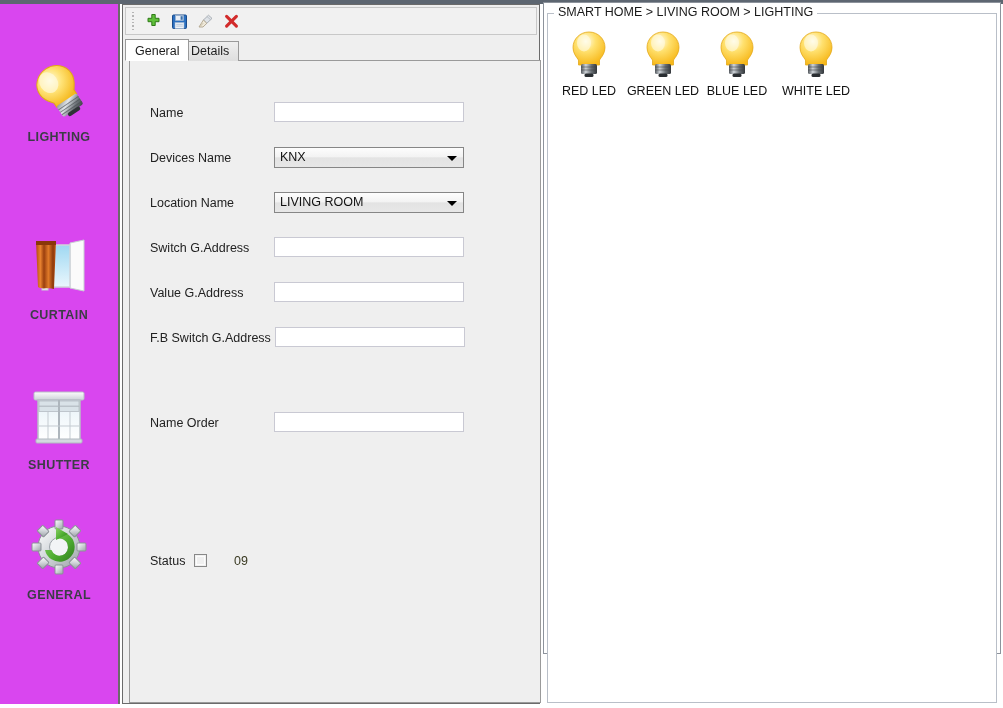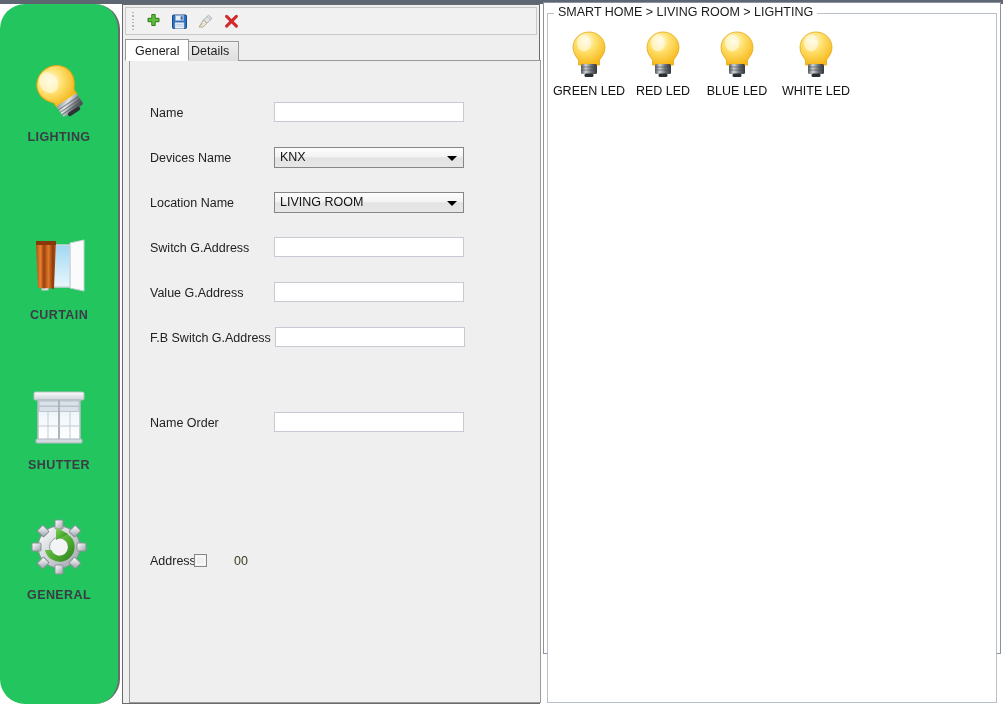--- a/index.html
+++ b/index.html
@@ -20,24 +20,23 @@
     position: absolute; left: 0; top: 0;
     width: 1003px; height: 4px;
     background: #5d6671;
   }
 
   
   .sidebar {
     position: absolute;
     left: 0; top: 4px;
     width: 120px; height: 700px;
-    background: #22c55e;
+    background: #d946ef;
     border-right: 2px solid #6b6b6b;
     box-sizing: border-box;
-    border-radius: 25px;
   }
   .side-item {
     position: absolute;
     left: 0; width: 118px;
     text-align: center;
     cursor: pointer;
     user-select: none;
   }
   .side-icon {
     height: 70px;
@@ -489,34 +488,50 @@
         </div>
 
 
         <div class="field-row" style="top:351px;">
           <div class="fld-label">Name Order</div>
           <input class="txt" type="text" value="" style="">
         </div>
 
 
         <div class="field-row" style="top:489px;">
-          <div class="fld-label">Address</div>
+          <div class="fld-label">Status</div>
           <div class="chk" style="left:64px;"></div>
-          <div class="status-val" style="left:104px;">00</div>
+          <div class="status-val" style="left:104px;">09</div>
         </div>
 
       </div>
     </div>
   </div>
 
   <div class="right-panel">
     <div class="groupbox">
       <div class="gb-legend">SMART HOME &gt; LIVING ROOM &gt; LIGHTING</div>
 
       <div class="device-area">
+
+        <div class="device">
+          <div class="dv-icon">
+            <svg width="44" height="52" viewBox="0 0 44 52">
+              <path d="M22 3 C31 3 38 10 38 18.5 C38 24 35 27.5 32.5 31 L32.5 36 L11.5 36 L11.5 31 C9 27.5 6 24 6 18.5 C6 10 13 3 22 3 Z" fill="url(#db1)" stroke="#e3a81a" stroke-width=".8"></path>
+              <ellipse cx="17" cy="14" rx="7" ry="8.5" fill="#fffce6" opacity=".6"></ellipse>
+              <rect x="14" y="35" width="16" height="10" rx="1.5" fill="url(#dbase1)"></rect>
+              <g stroke="#3e4246" stroke-width=".9" opacity=".6">
+                <line x1="14" y1="38" x2="30" y2="38"></line>
+                <line x1="14" y1="41" x2="30" y2="41"></line>
+              </g>
+              <rect x="17.5" y="44.5" width="9" height="3.5" rx="1.5" fill="#2a2e32"></rect>
+            </svg>
+          </div>
+          <div class="dv-label">RED LED</div>
+        </div>
 
         <div class="device">
           <div class="dv-icon">
             <svg width="44" height="52" viewBox="0 0 44 52">
               <defs>
                 <radialGradient id="db1" cx="40%" cy="28%" r="72%">
                   <stop offset="0%" stop-color="#fffdf0"></stop>
                   <stop offset="42%" stop-color="#ffe16f"></stop>
                   <stop offset="100%" stop-color="#f7b91c"></stop>
                 </radialGradient>
@@ -546,36 +561,20 @@
               <path d="M22 3 C31 3 38 10 38 18.5 C38 24 35 27.5 32.5 31 L32.5 36 L11.5 36 L11.5 31 C9 27.5 6 24 6 18.5 C6 10 13 3 22 3 Z" fill="url(#db1)" stroke="#e3a81a" stroke-width=".8"></path>
               <ellipse cx="17" cy="14" rx="7" ry="8.5" fill="#fffce6" opacity=".6"></ellipse>
               <rect x="14" y="35" width="16" height="10" rx="1.5" fill="url(#dbase1)"></rect>
               <g stroke="#3e4246" stroke-width=".9" opacity=".6">
                 <line x1="14" y1="38" x2="30" y2="38"></line>
                 <line x1="14" y1="41" x2="30" y2="41"></line>
               </g>
               <rect x="17.5" y="44.5" width="9" height="3.5" rx="1.5" fill="#2a2e32"></rect>
             </svg>
           </div>
-          <div class="dv-label">RED LED</div>
-        </div>
-
-        <div class="device">
-          <div class="dv-icon">
-            <svg width="44" height="52" viewBox="0 0 44 52">
-              <path d="M22 3 C31 3 38 10 38 18.5 C38 24 35 27.5 32.5 31 L32.5 36 L11.5 36 L11.5 31 C9 27.5 6 24 6 18.5 C6 10 13 3 22 3 Z" fill="url(#db1)" stroke="#e3a81a" stroke-width=".8"></path>
-              <ellipse cx="17" cy="14" rx="7" ry="8.5" fill="#fffce6" opacity=".6"></ellipse>
-              <rect x="14" y="35" width="16" height="10" rx="1.5" fill="url(#dbase1)"></rect>
-              <g stroke="#3e4246" stroke-width=".9" opacity=".6">
-                <line x1="14" y1="38" x2="30" y2="38"></line>
-                <line x1="14" y1="41" x2="30" y2="41"></line>
-              </g>
-              <rect x="17.5" y="44.5" width="9" height="3.5" rx="1.5" fill="#2a2e32"></rect>
-            </svg>
-          </div>
           <div class="dv-label">BLUE LED</div>
         </div>
 
         <div class="device" style="width:84px;">
           <div class="dv-icon">
             <svg width="44" height="52" viewBox="0 0 44 52">
               <path d="M22 3 C31 3 38 10 38 18.5 C38 24 35 27.5 32.5 31 L32.5 36 L11.5 36 L11.5 31 C9 27.5 6 24 6 18.5 C6 10 13 3 22 3 Z" fill="url(#db1)" stroke="#e3a81a" stroke-width=".8"></path>
               <ellipse cx="17" cy="14" rx="7" ry="8.5" fill="#fffce6" opacity=".6"></ellipse>
               <rect x="14" y="35" width="16" height="10" rx="1.5" fill="url(#dbase1)"></rect>
               <g stroke="#3e4246" stroke-width=".9" opacity=".6">

